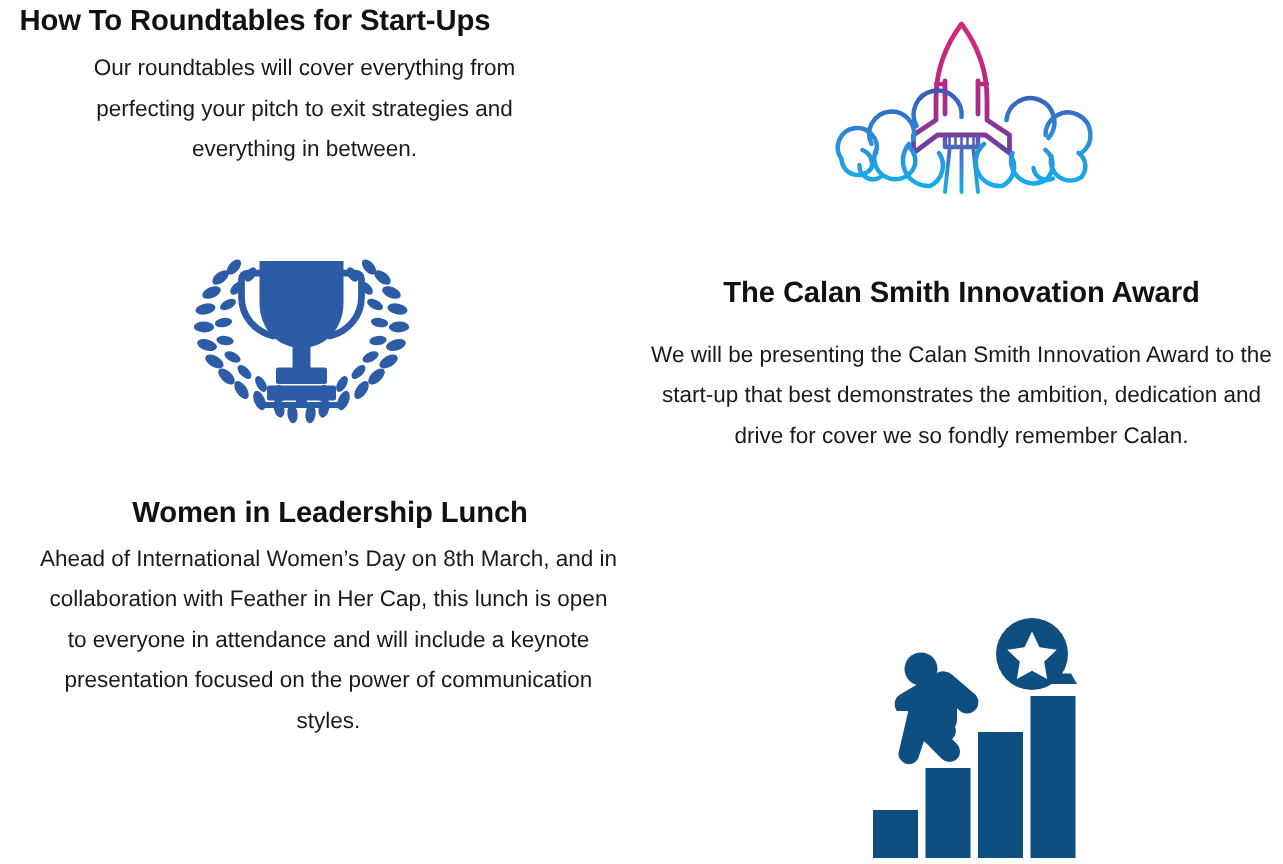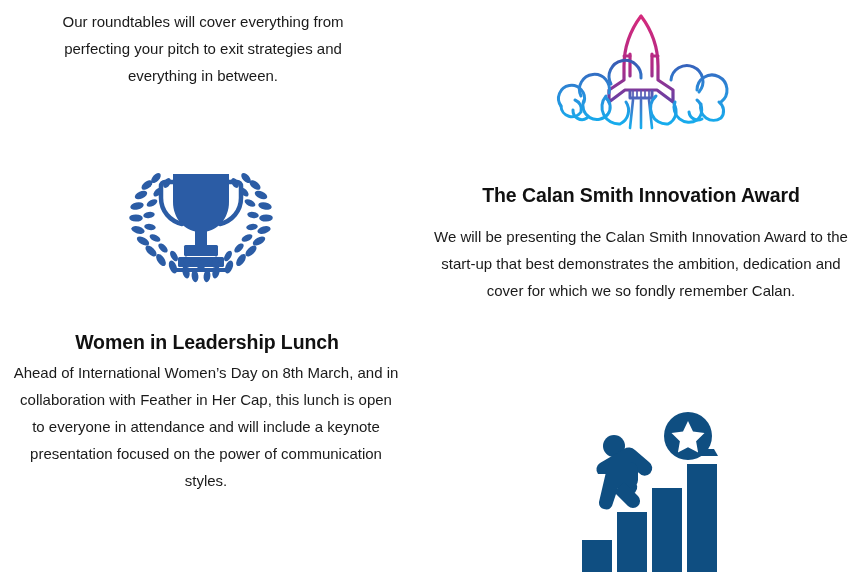--- a/index.html
+++ b/index.html
@@ -51,35 +51,36 @@
   #cell-trophy { left: 0px; top: 160px; width: 406px; height: 140px;
                  display: flex; align-items: flex-start; justify-content: center; }
   #cell-trophy .icon-wrap { margin-left: -4px; }
 
   
   #cell-award { left: 427px; top: 183px; width: 428px; }
   #cell-award .heading { text-align: center; }
   #cell-award .body-copy { padding-top: 16px; }
 
   
-  #cell-women { left: 4px; top: 330px; width: 406px; }
+  #cell-women { left: 17px; top: 330px; width: 406px; }
   #cell-women .heading { text-align: center; }
   #cell-women .body-copy { padding: 5px 10px 0 8px; }
 
   
   #cell-growth { left: 427px; top: 412px; width: 428px; height: 164px;
                  display: flex; align-items: flex-start; justify-content: center; }
   #cell-growth .icon-wrap { margin-left: 22px; }
 
   svg { display: block; }
 </style>
 </head>
 <body>
 
 <section class="block" id="cell-roundtables">
+  <h2 class="heading">How To Roundtables for Start-Ups</h2>
   <p class="body-copy">Our roundtables will cover everything from perfecting your pitch to exit strategies and everything in between.</p>
 </section>
 
 <section class="block" id="cell-rocket">
   <div class="icon-wrap">
     <svg width="180" height="122" viewBox="0 0 180 122" fill="none" aria-hidden="true">
       <defs>
         <linearGradient id="gradRocket" x1="90" y1="6" x2="90" y2="116" gradientUnits="userSpaceOnUse">
           <stop offset="0" stop-color="#D42A7C"></stop>
           <stop offset="0.45" stop-color="#B02A86"></stop>
@@ -197,21 +198,21 @@
 
         <ellipse cx="70" cy="116" rx="6.2" ry="3.4" transform="rotate(84 70 116)"></ellipse>
         <ellipse cx="82" cy="116" rx="6.2" ry="3.4" transform="rotate(-84 82 116)"></ellipse>
       </g>
     </svg>
   </div>
 </section>
 
 <section class="block" id="cell-award">
   <h2 class="heading">The Calan Smith Innovation Award</h2>
-  <p class="body-copy">We will be presenting the Calan Smith Innovation Award to the start-up that best demonstrates the ambition, dedication and cover for which we so fondly remember Calan.</p>
+  <p class="body-copy">We will be presenting the Calan Smith Innovation Award to the start-up that best demonstrates the ambition, dedication and drive for cover we so fondly remember Calan.</p>
 </section>
 
 <section class="block" id="cell-women">
   <h2 class="heading">Women in Leadership Lunch</h2>
   <p class="body-copy">Ahead of International Women’s Day on 8th March, and in collaboration with Feather in Her Cap, this lunch is open to everyone in attendance and will include a keynote presentation focused on the power of communication styles.</p>
 </section>
 
 <section class="block" id="cell-growth">
   <div class="icon-wrap">
     <svg width="144" height="162" viewBox="0 0 144 162" aria-hidden="true">

